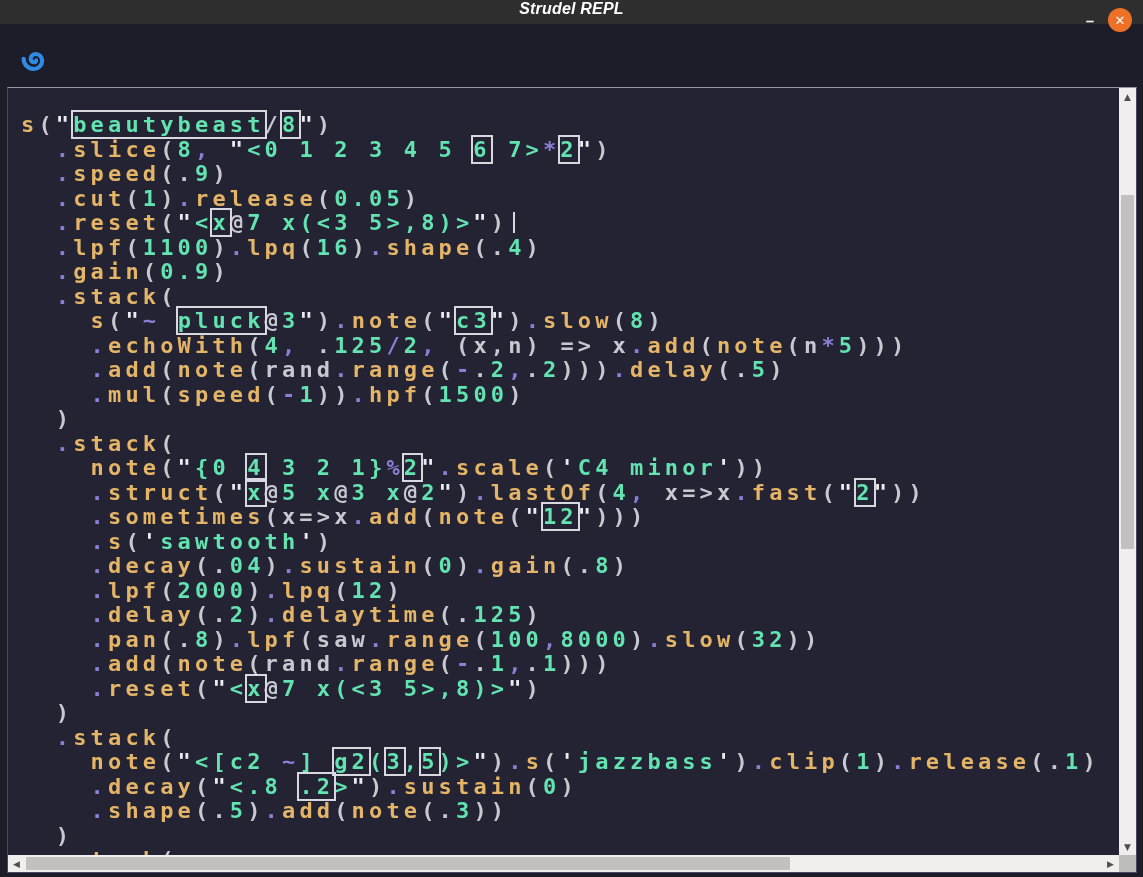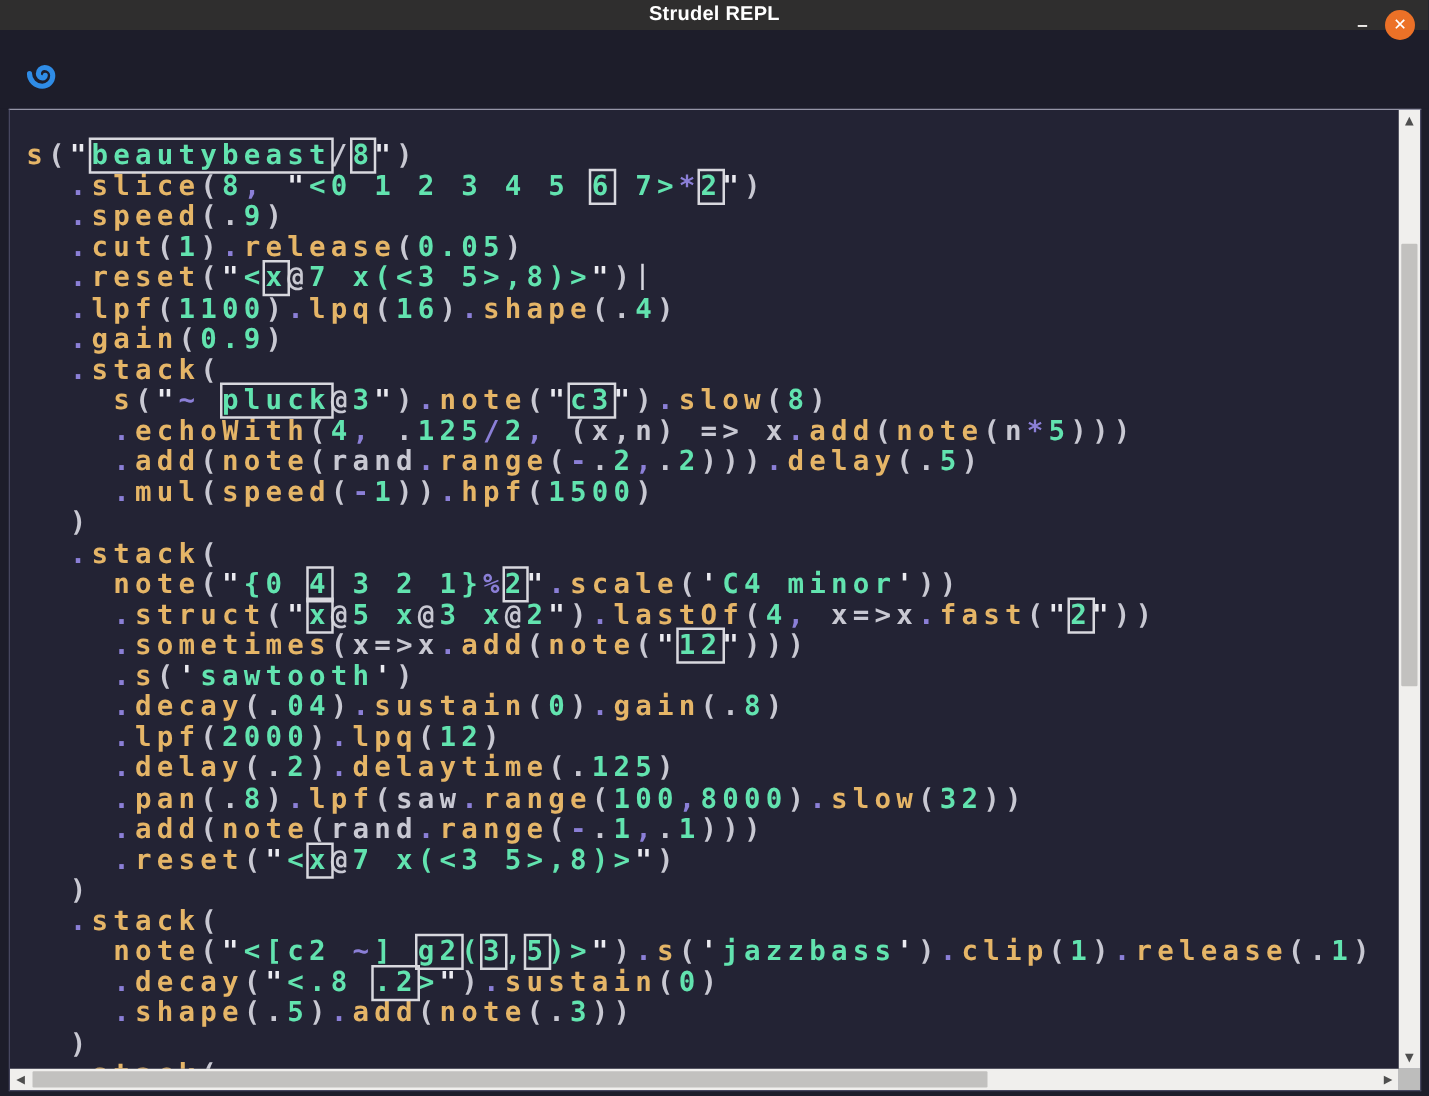--- a/index.html
+++ b/index.html
@@ -3,21 +3,21 @@
 <meta charset="utf-8">
 <style>
   html,body{margin:0;padding:0;}
   body{
     width:1143px;height:877px;overflow:hidden;position:relative;
     background:#1d1d2a;font-family:"DejaVu Sans Mono","Liberation Mono",monospace;
   }
   
   .titlebar{
     position:absolute;left:0;top:0;width:1143px;height:24px;
-    background:#2f2e2e;display:flex;align-items:center;justify-content:center;
+    background:#2f2e2e;display:flex;justify-content:center;font-style:italic;
   }
   .titlebar .title{
     color:#ffffff;font-family:"Liberation Sans","DejaVu Sans",sans-serif;
     font-weight:bold;font-size:16px;letter-spacing:.2px;
   }
   .win-btn{position:absolute;top:0;height:40px;display:flex;align-items:center;justify-content:center;cursor:default;}
   .btn-min{right:36px;width:34px;color:#f4f2f0;font-size:15px;font-weight:bold;
     font-family:"Liberation Sans",sans-serif;}
   .btn-close{right:8px;width:30px;}
   .btn-close .disc{

